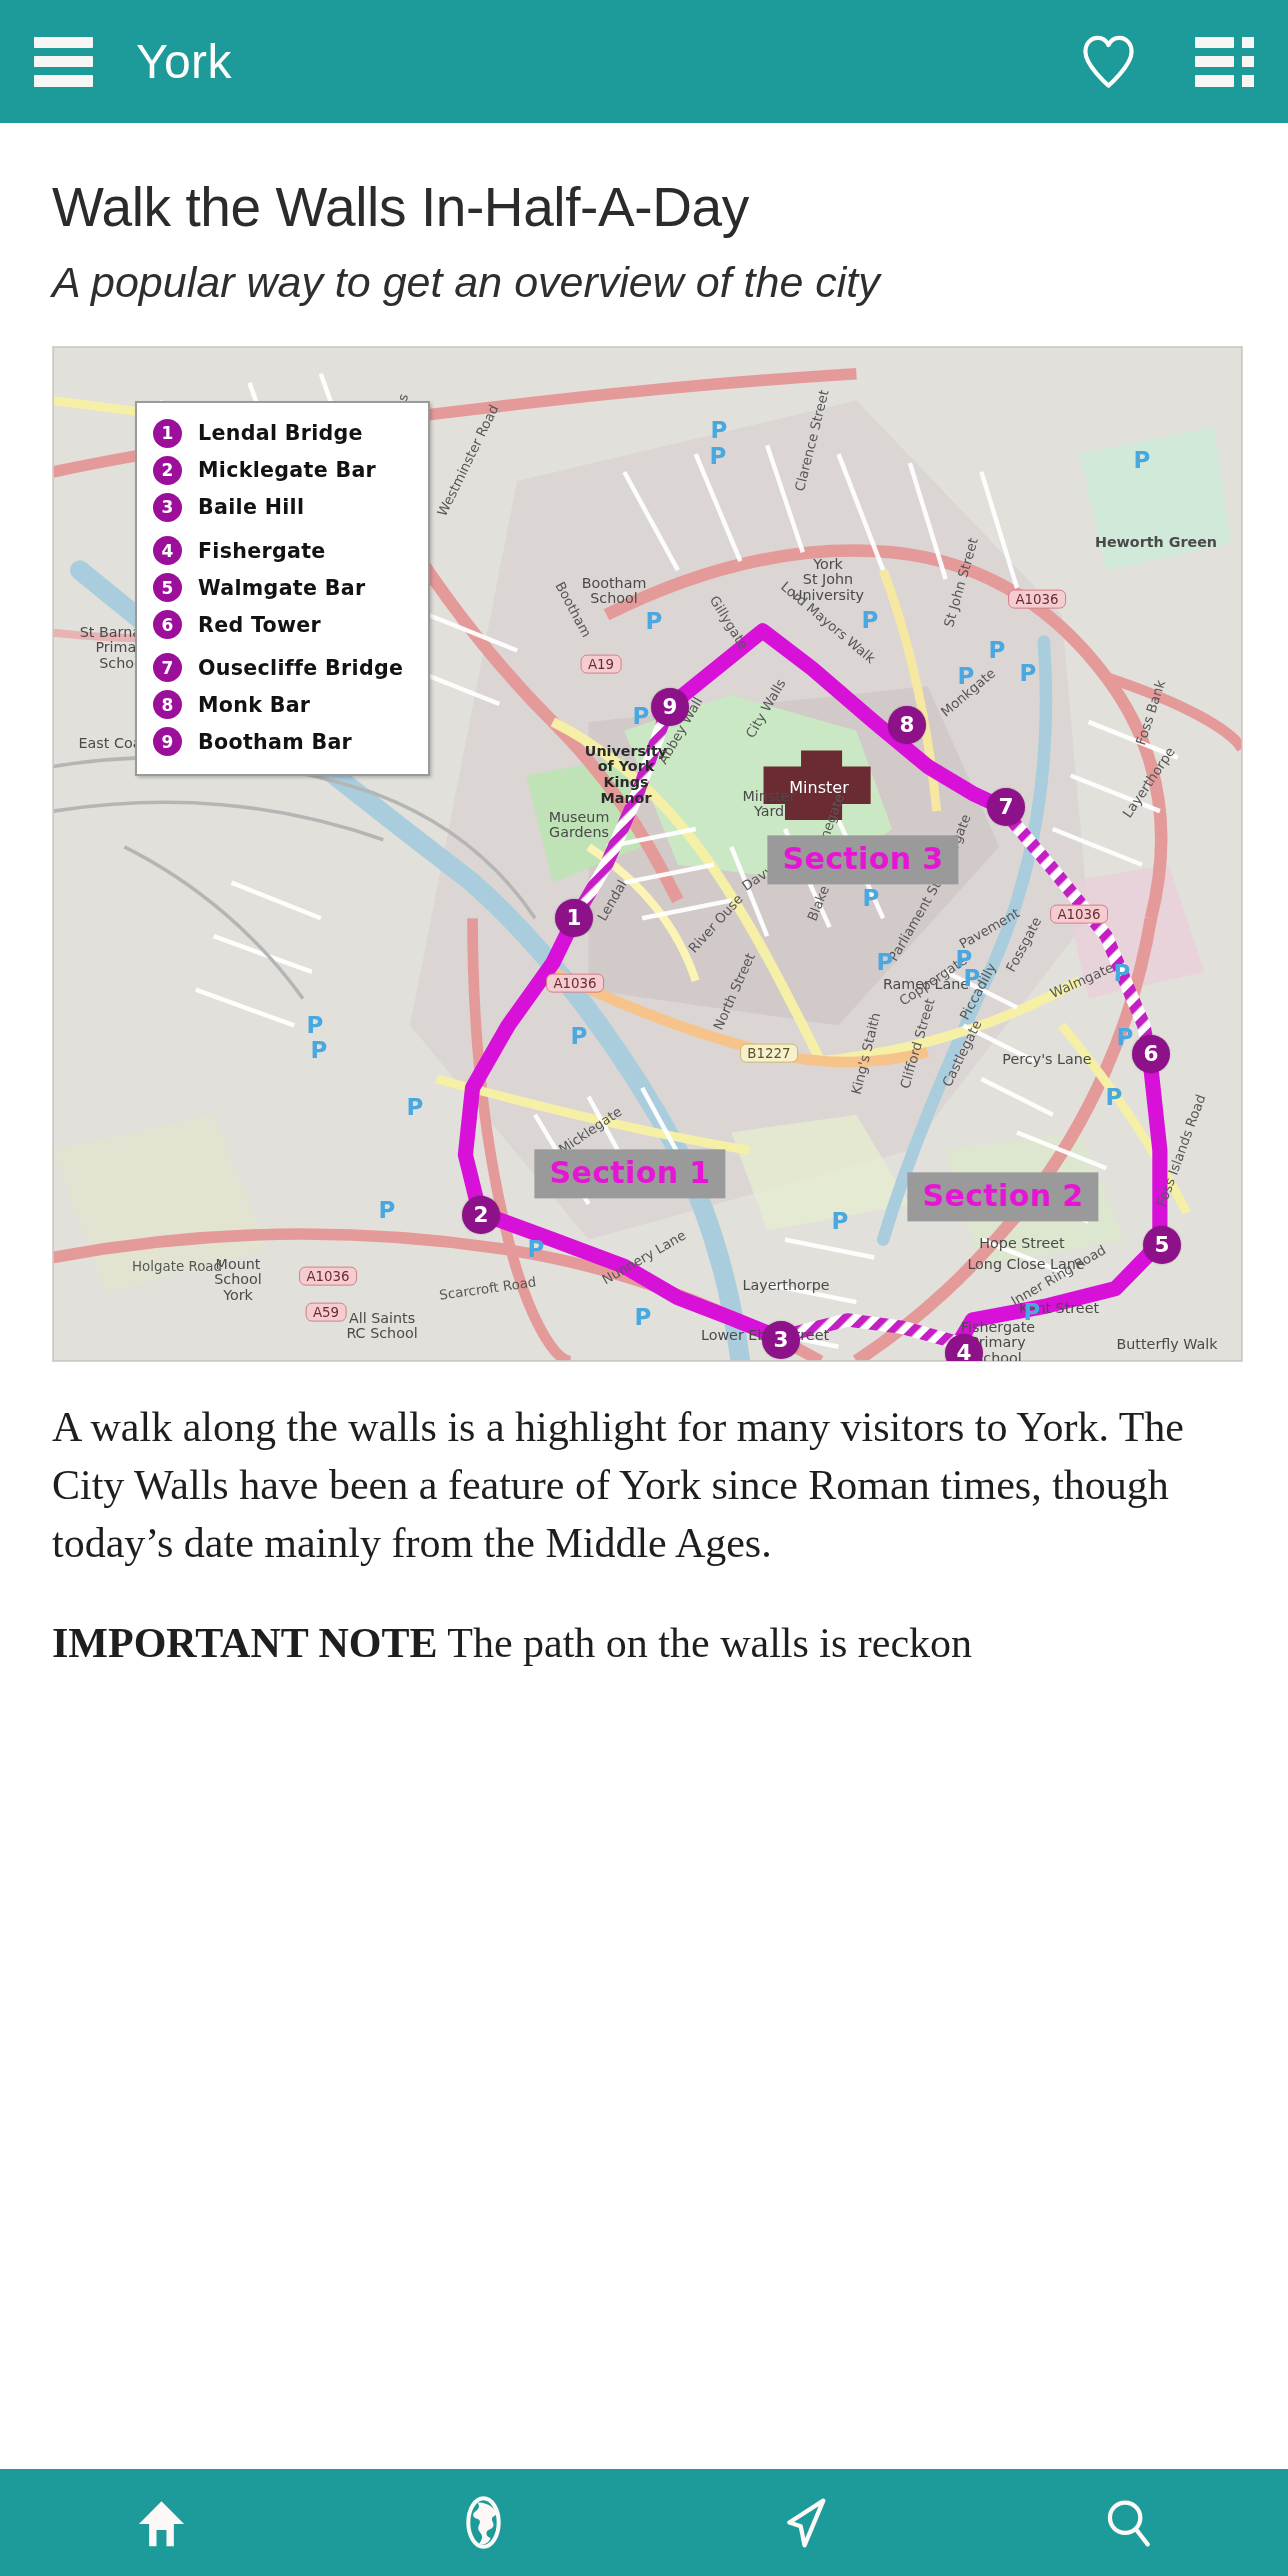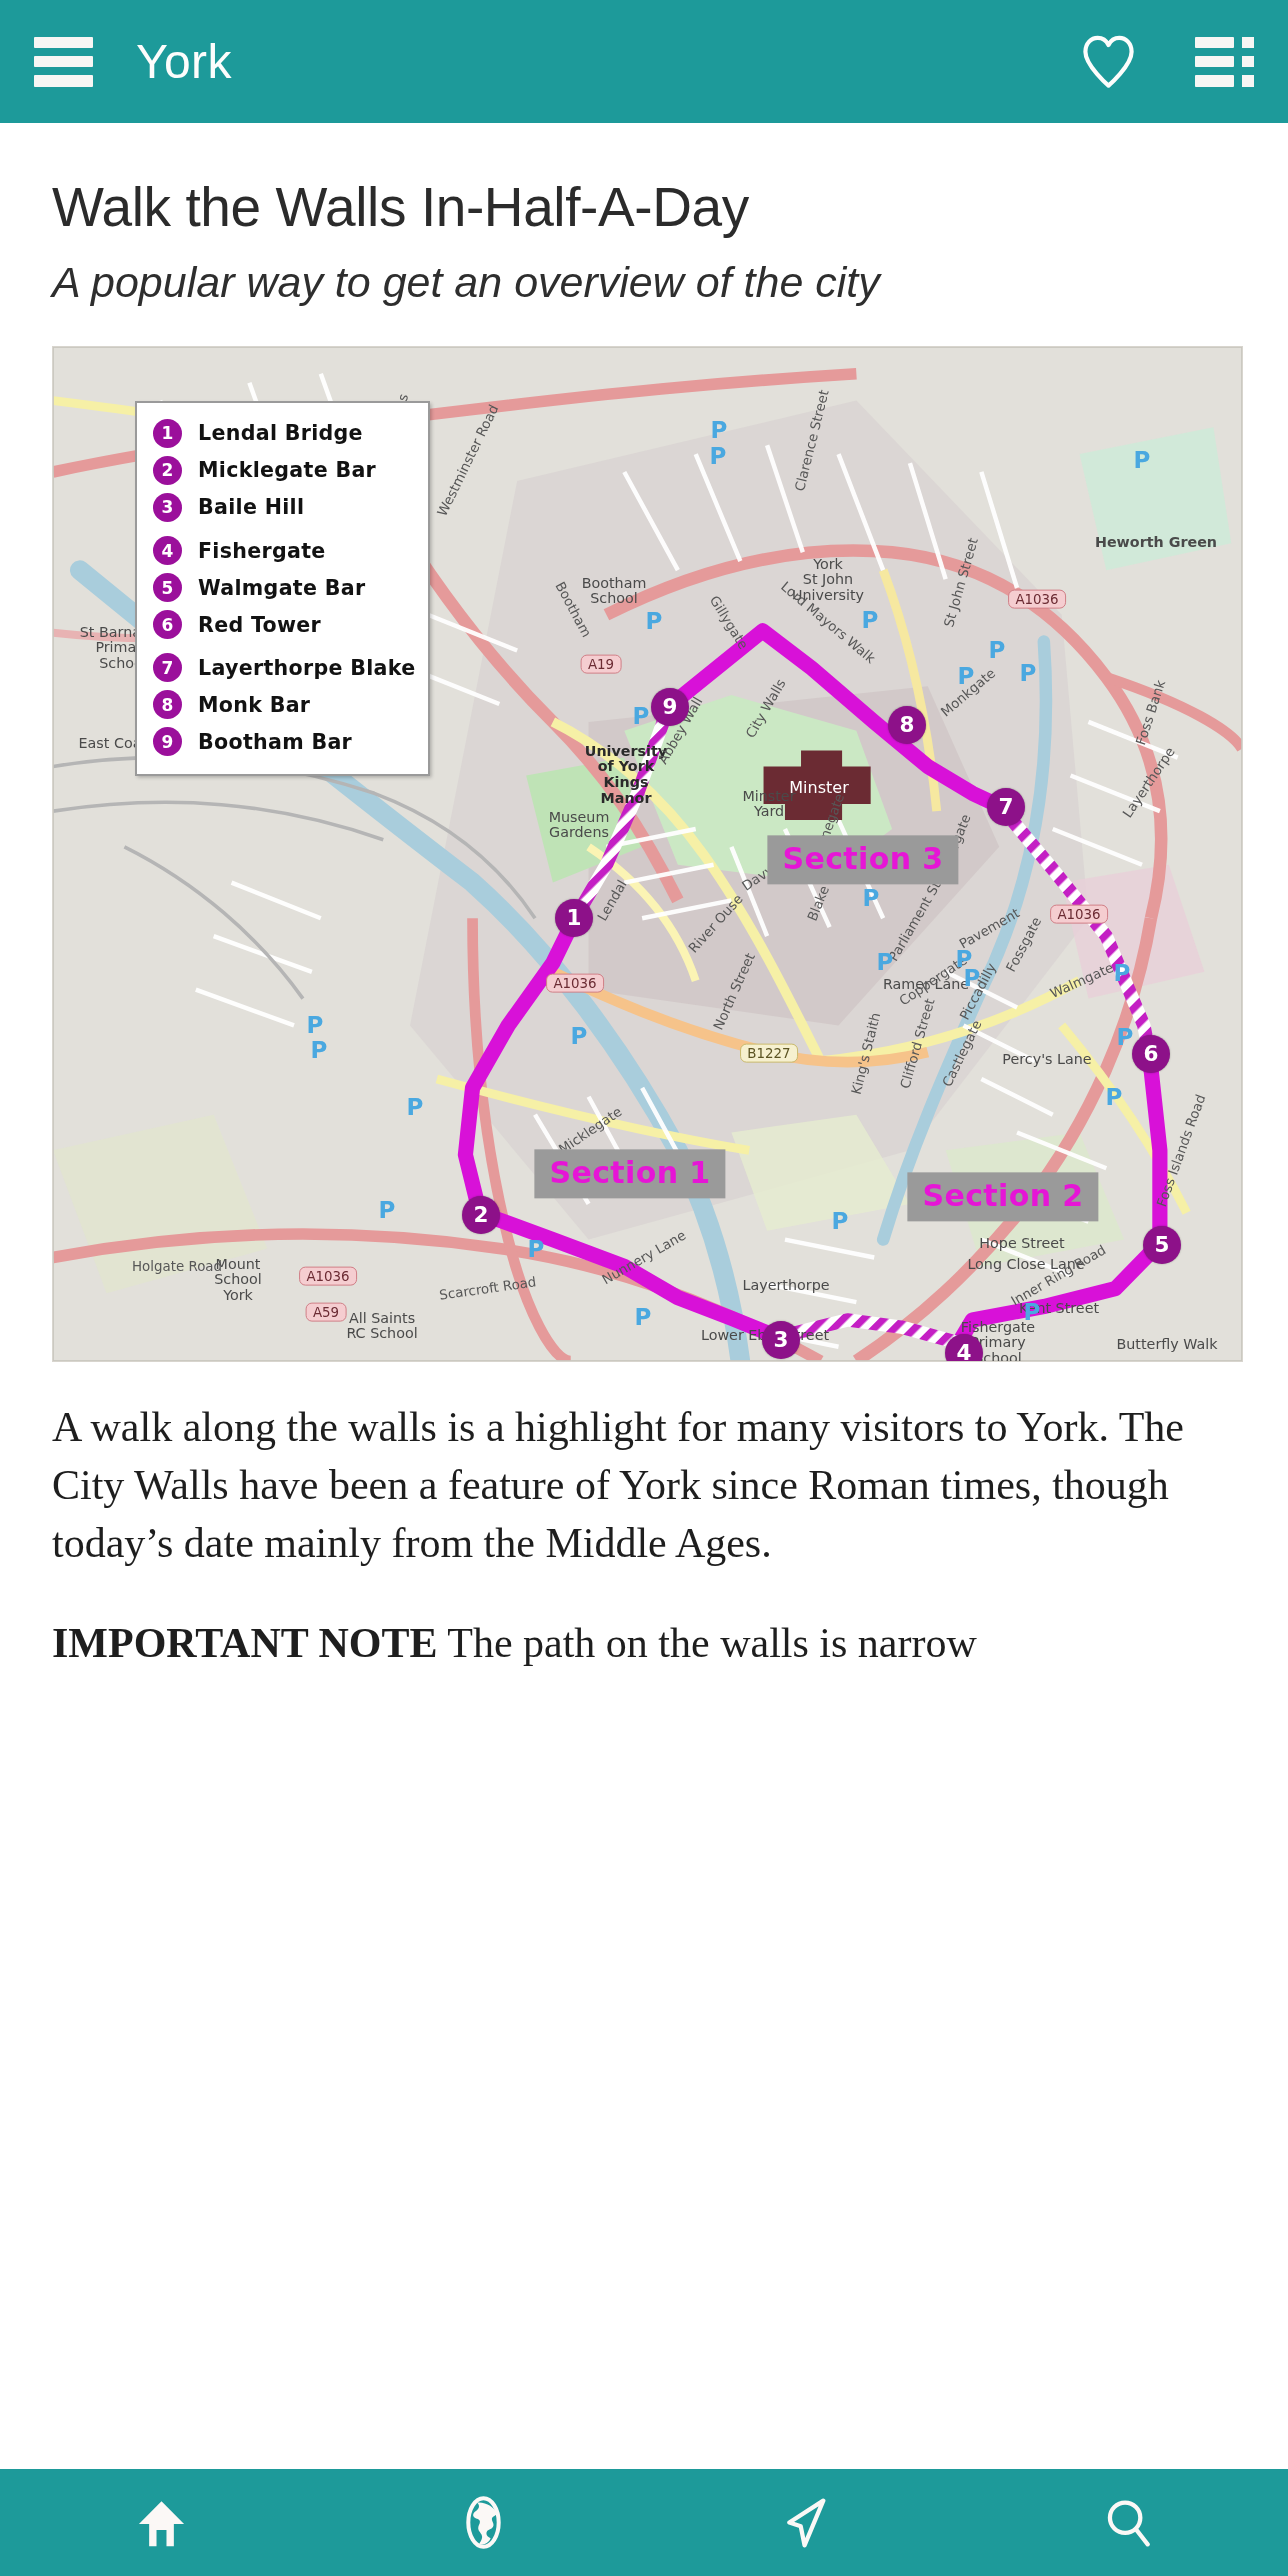--- a/index.html
+++ b/index.html
@@ -544,37 +544,37 @@
           <div class="legend-label">Walmgate Bar</div>
         </div>
         <div class="legend-row">
           <div class="legend-num">6</div>
           <div class="legend-label">Red Tower</div>
         </div>
       </div>
       <div class="legend-group">
         <div class="legend-row">
           <div class="legend-num">7</div>
-          <div class="legend-label">Layerthorpe Blake</div>
+          <div class="legend-label">Ousecliffe Bridge</div>
         </div>
         <div class="legend-row">
           <div class="legend-num">8</div>
           <div class="legend-label">Monk Bar</div>
         </div>
         <div class="legend-row">
           <div class="legend-num">9</div>
           <div class="legend-label">Bootham Bar</div>
         </div>
       </div>
     </div>
   </div>
 
   <div class="body-copy">
     <p>A walk along the walls is a highlight for many visitors to York. The City Walls have been a feature of York since Roman times, though today’s date mainly from the Middle Ages.</p>
-    <p><b>IMPORTANT NOTE</b><span> The path on the walls is narrow</span></p>
+    <p><b>IMPORTANT NOTE</b><span> The path on the walls is reckon</span></p>
   </div>
 </div>
 
 <div class="bottomnav">
   <div class="nav-btn">
     <svg viewBox="0 0 24 24">
       <path d="M12 3 L21.5 12.6 L17.2 12.6 L17.2 22 L14.1 22 L14.1 15.2 L9.9 15.2 L9.9 22 L6.8 22 L6.8 12.6 L2.5 12.6 Z" fill="#fbf8f6"></path>
     </svg>
   </div>
   <div class="nav-btn">

